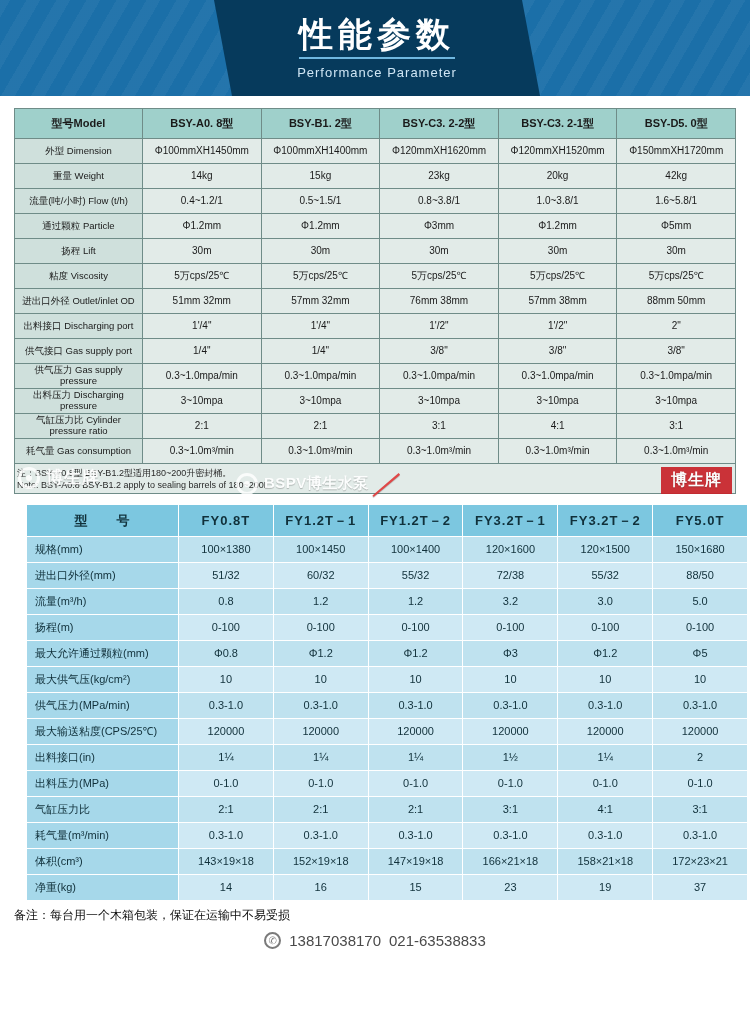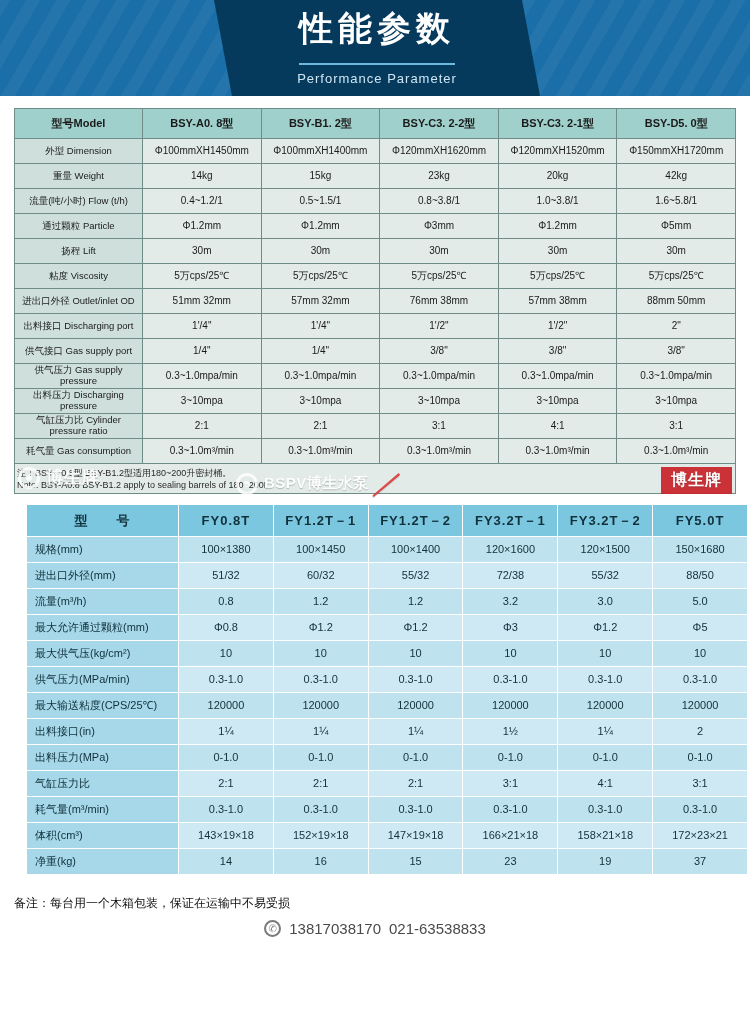--- a/index.html
+++ b/index.html
@@ -62,21 +62,21 @@
     width: 0; height: 0;
     border-bottom: 96px solid #063a5c;
     border-right: 18px solid transparent;
   }
   .header-title-cn {
     color: #ffffff;
     font-size: 34px;
     font-weight: bold;
     letter-spacing: 5px;
     line-height: 1.1;
-    padding-bottom: 15px;
+    padding-bottom: 3px;
     border-bottom: 2px solid #6fb7e0;
     z-index: 2;
   }
   .header-title-en {
     color: #cfe6f5;
     font-size: 13px;
     letter-spacing: 1px;
     margin-top: 6px;
     z-index: 2;
   }
@@ -215,21 +215,20 @@
     font-weight: normal;
   }
   table.t2 tbody tr:nth-child(even) td { background: #cfe9f4; }
   table.t2 tbody tr:nth-child(even) td:first-child { background: #a6d8ea; }
 
   
   .footer {
     padding: 6px 14px 0 14px;
     font-size: 12px;
     color: #111;
-    margin-top: 14px;
   }
   .footer-contact {
     display: flex;
     align-items: center;
     justify-content: center;
     gap: 8px;
     margin-top: 8px;
     color: #4a4a4a;
     font-size: 15px;
   }
@@ -451,20 +450,29 @@
         <tr>
           <td>流量(m³/h)</td>
           <td>0.8</td>
           <td>1.2</td>
           <td>1.2</td>
           <td>3.2</td>
           <td>3.0</td>
           <td>5.0</td>
         </tr>
         <tr>
+          <td>扬程(m)</td>
+          <td>0-100</td>
+          <td>0-100</td>
+          <td>0-100</td>
+          <td>0-100</td>
+          <td>0-100</td>
+          <td>0-100</td>
+        </tr>
+        <tr>
           <td>最大允许通过颗粒(mm)</td>
           <td>Φ0.8</td>
           <td>Φ1.2</td>
           <td>Φ1.2</td>
           <td>Φ3</td>
           <td>Φ1.2</td>
           <td>Φ5</td>
         </tr>
         <tr>
           <td><span>最大供气压(kg/cm²)</span></td>

